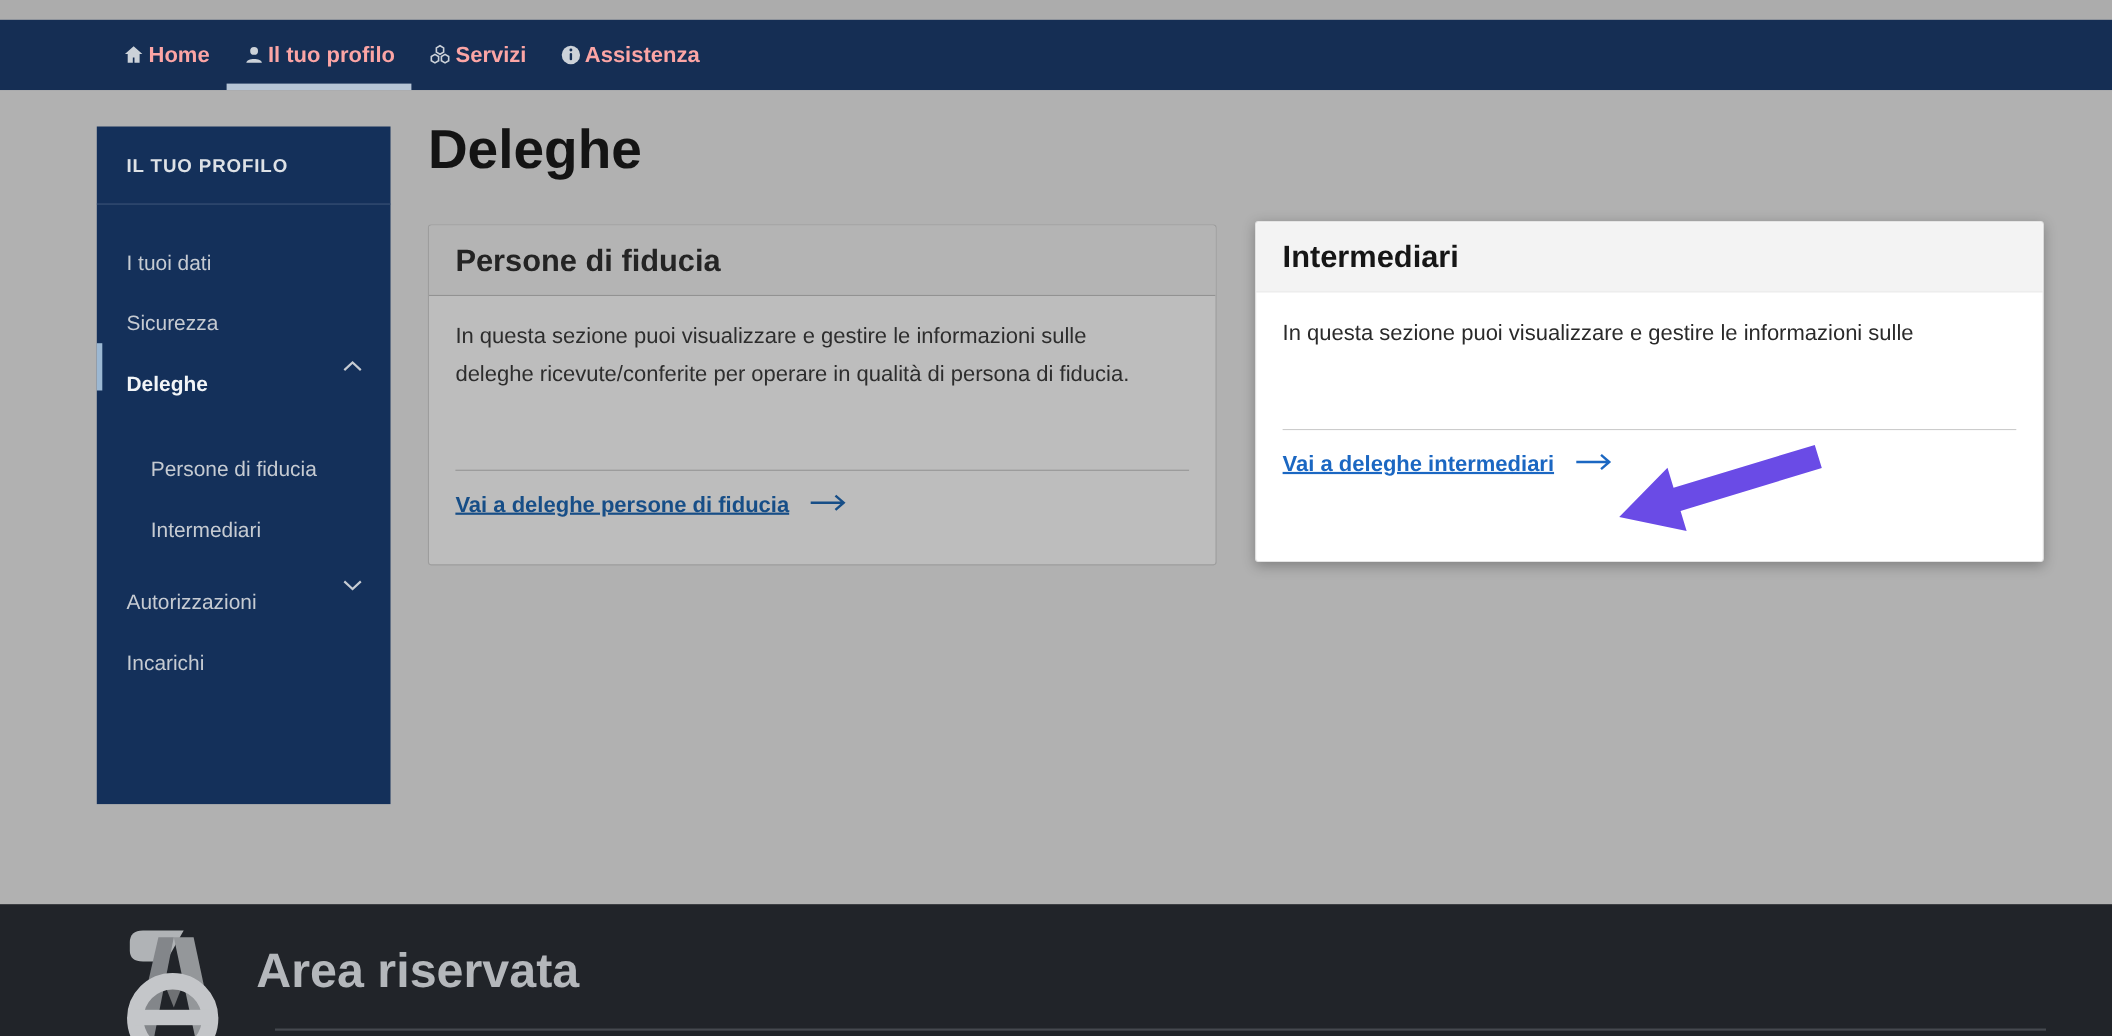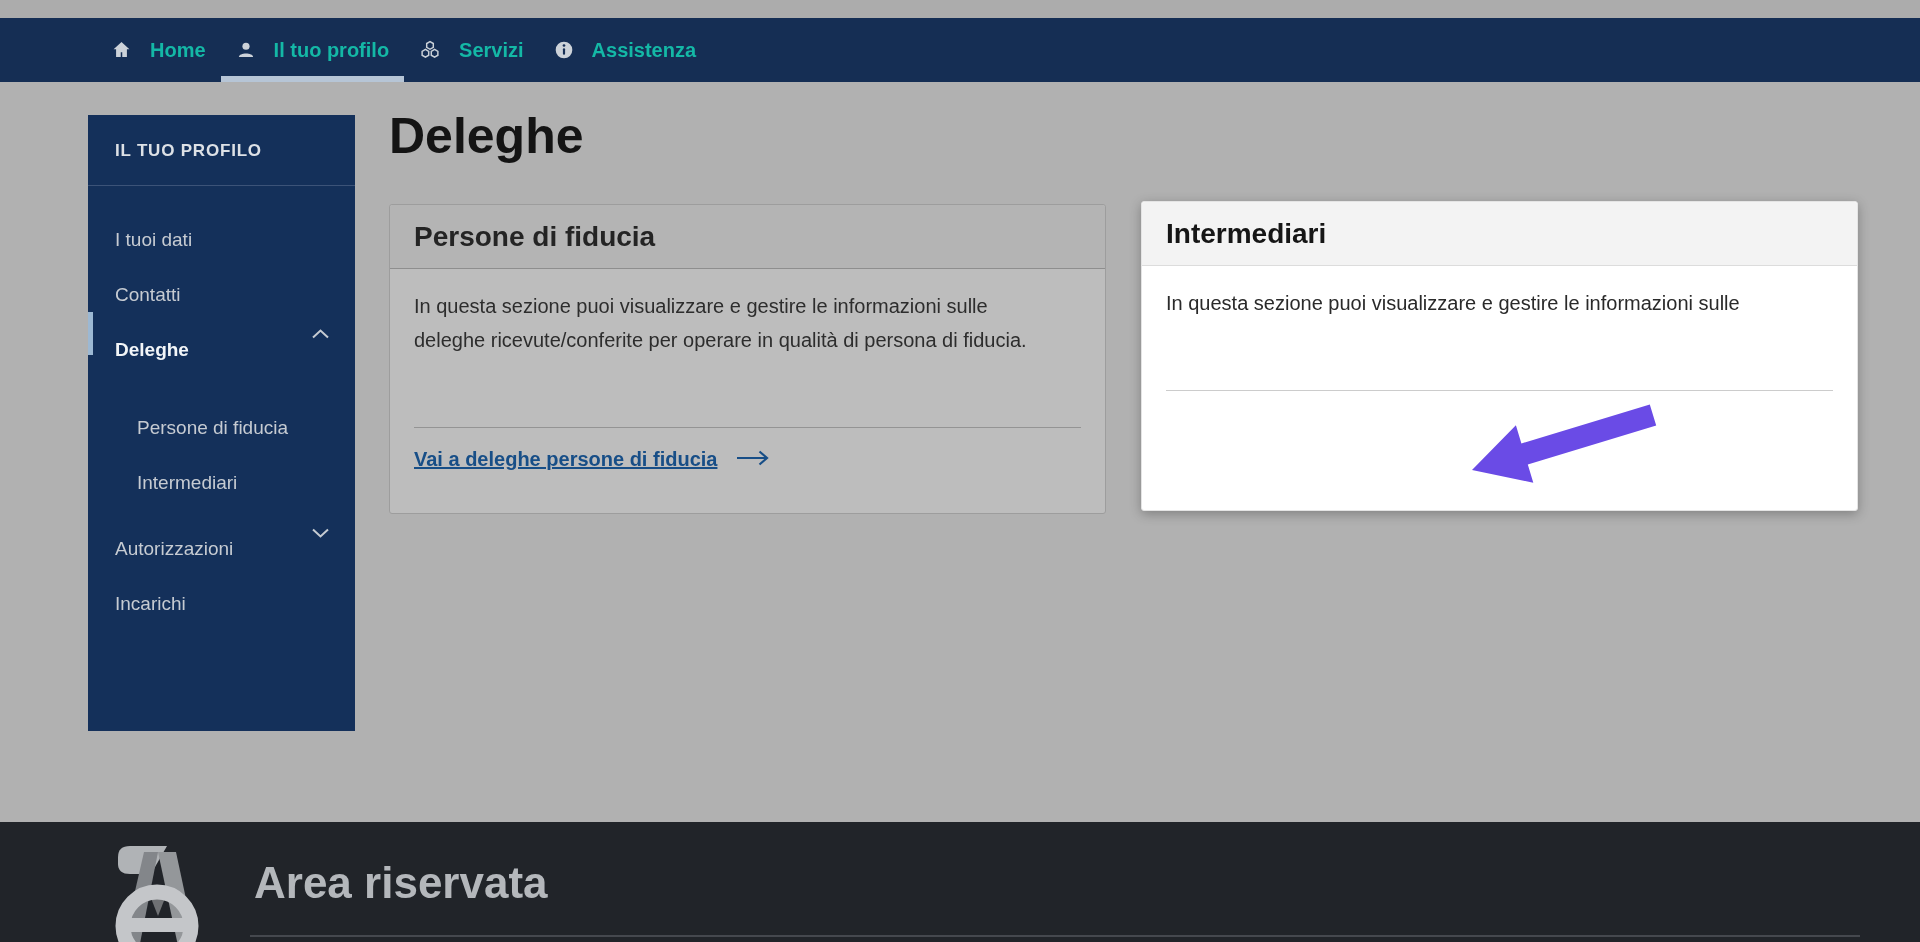--- a/index.html
+++ b/index.html
@@ -4,22 +4,22 @@
 <style>
   * { margin:0; padding:0; box-sizing:border-box; }
   html,body { width:1920px; height:942px; overflow:hidden; }
   body { font-family:"Liberation Sans", sans-serif; position:relative; background:#b1b1b1; }
 
   
   .top-strip { height:18px; background:#acacac; }
 
   
   .navbar { height:64px; background:#152e54; display:flex; align-items:stretch; padding-left:96px; }
-  .nav-item { position:relative; display:flex; align-items:center; gap:18px; padding:0 15px;
-              color:#14b8a6; font-size:20px; font-weight:bold; cursor:pointer; }
+  .nav-item { position:relative; display:flex; align-items:center; gap:3px; padding:0 15px;
+              color:#fca5a5; font-size:20px; font-weight:bold; cursor:pointer; }
   .nav-item svg { display:block; }
   .nav-item.active .tab-underline { position:absolute; left:0; right:0; bottom:0; height:6px; background:#b6c5d6; }
 
   
   .main { position:relative; height:740px; background:#b1b1b1; }
 
   
   .sidebar { position:absolute; left:88px; top:33px; width:267px; height:616px; background:#14305a; }
   .sidebar-header { height:71px; padding:26px 0 0 27px; color:#dde1e6; font-size:17px; font-weight:bold;
                     letter-spacing:.8px; border-bottom:1px solid #3c5378; }
@@ -61,21 +61,21 @@
   .card-link { font-size:20px; font-weight:bold; text-decoration:underline; }
   .card--dim .link-arrow path { stroke:#174e87; }
   .card--hl .link-arrow path { stroke:#1b67c2; }
 
   
   .annotation-arrow { position:absolute; left:1440px; top:392px; z-index:50; }
 
   
   .footer { position:relative; height:120px; background:#212429; overflow:hidden; }
   .footer-logo { position:absolute; left:100px; top:12px; }
-  .footer-title { position:absolute; left:254px; top:36px; font-size:44px; font-weight:bold; color:#b4b7bb; }
+  .footer-title { position:absolute; left:233px; top:36px; font-size:44px; font-weight:bold; color:#b4b7bb; }
   .footer-line { position:absolute; left:250px; top:113px; width:1610px; height:2px; background:#45484e; }
 </style>
 </head>
 <body>
 
 <div class="top-strip"></div>
 
 <nav class="navbar">
   <div class="nav-item">
     <span>
@@ -119,21 +119,21 @@
 
 <div class="main">
 
   <aside class="sidebar">
     <div class="sidebar-header">IL TUO PROFILO</div>
     <ul class="side-list">
       <li class="side-item">
         <span>I tuoi dati</span>
       </li>
       <li class="side-item">
-        <span>Contatti</span>
+        <span>Sicurezza</span>
       </li>
       <li class="side-item active">
         <span class="active-bar"></span>
         <span>Deleghe</span>
         <span class="chev">
           <svg width="19" height="12" viewBox="0 0 19 12" fill="none" stroke="#c6cbd2" stroke-width="2">
               <polyline points="2,9.5 9.5,2.5 17,9.5"></polyline>
             </svg>
         </span>
       </li>
@@ -182,20 +182,28 @@
       </div>
     </section>
 
     <section class="card card--hl">
       <div class="card-header">
         <span class="card-title">Intermediari</span>
       </div>
       <div class="card-body">
         <div class="card-text">In questa sezione puoi visualizzare e gestire le informazioni sulle</div>
         <div class="card-divider"></div>
+        <div class="link-row">
+          <span class="card-link">Vai a deleghe intermediari</span>
+          <span class="link-arrow">
+            <svg width="36" height="18" viewBox="0 0 36 18" fill="none" stroke-width="2.2">
+                <path d="M2 9h30M24.5 2.5 32 9l-7.5 6.5"></path>
+              </svg>
+          </span>
+        </div>
       </div>
     </section>
 
   </div>
 </div>
 
 <span class="annotation-arrow">
   <svg width="240" height="110" viewBox="0 0 240 110">
     <polygon points="32,78 75.9,33.3 81.4,51.5 209.8,12.5 216.2,33.5 87.8,72.5 93.3,90.7" fill="#6a4be6"></polygon>
   </svg>

